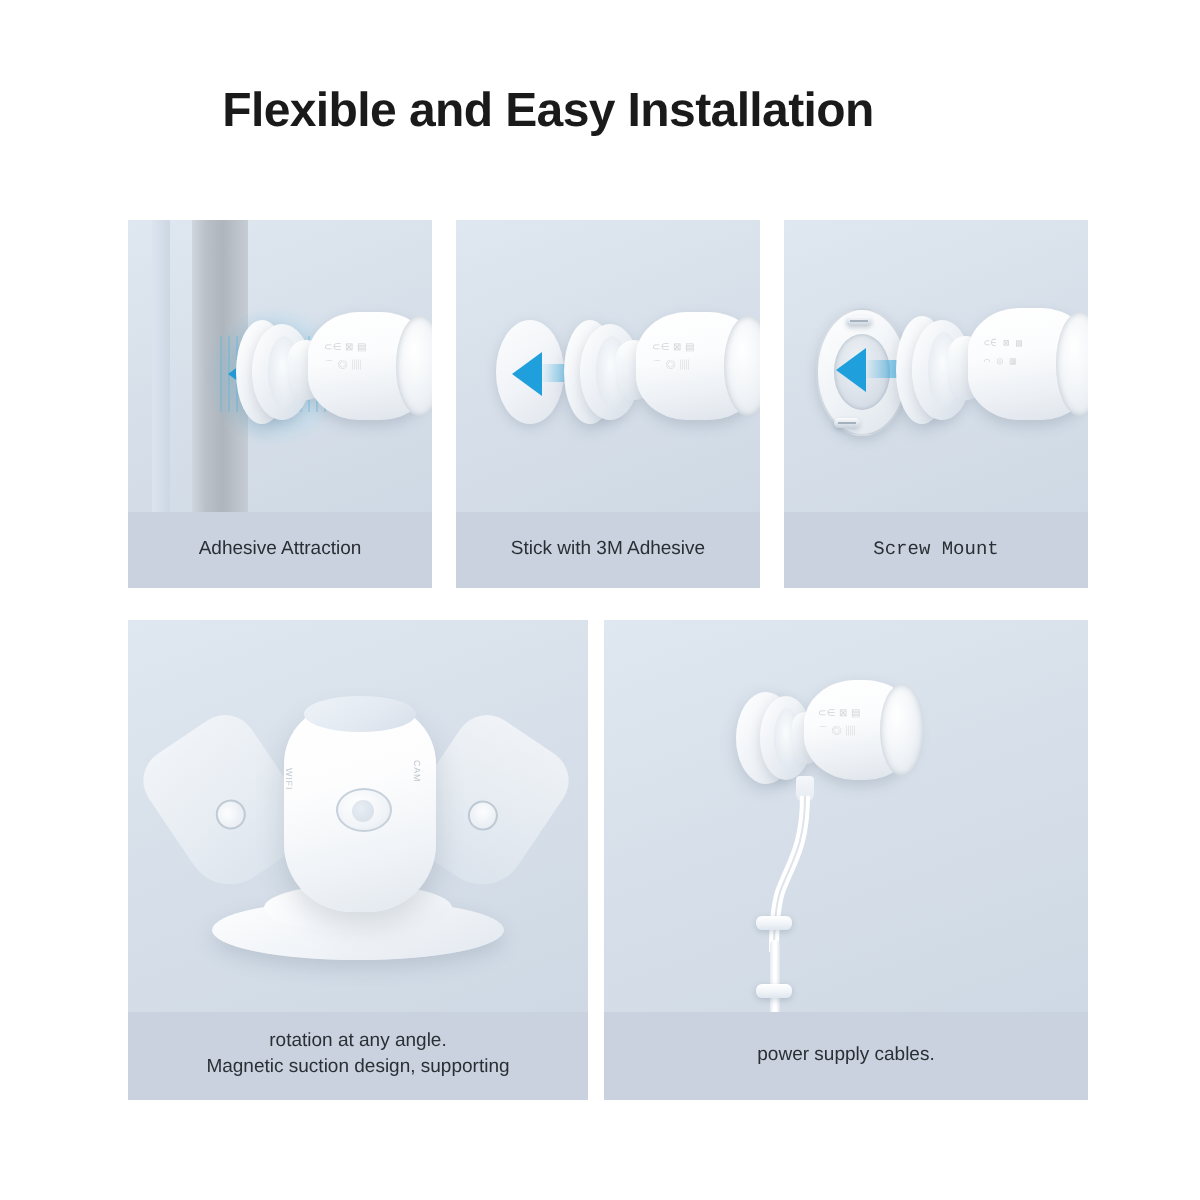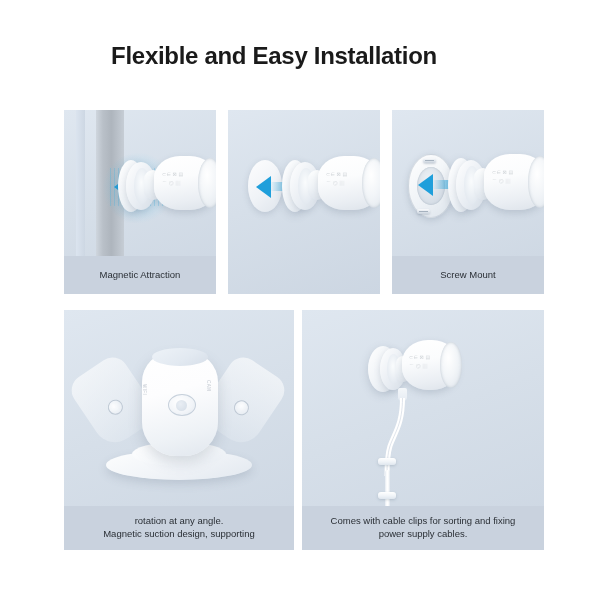--- a/index.html
+++ b/index.html
@@ -67,21 +67,21 @@
   }
   .panel-caption span { display: block; padding: 0 6px; }
 
   
   .panel-top { top: 110px; height: 184px; }
   .panel-top .panel-stage { height: 146px; }
   .panel-top .panel-caption { height: 38px; font-size: 9.5px; }
 
   #panel-magnetic { left: 64px;  width: 152px; }
   #panel-adhesive { left: 228px; width: 152px; }
-  #panel-screw    { left: 392px; width: 152px; }
+  #panel-screw    { left: 392px; width: 152px; font-family: Liberation Mono, monospace; }
 
   
   .panel-bottom { top: 310px; height: 240px; }
   .panel-bottom .panel-stage { height: 196px; }
   .panel-bottom .panel-caption { height: 44px; font-size: 9.5px; }
 
   #panel-rotation { left: 64px;  width: 230px; }
   #panel-cable    { left: 302px; width: 242px; }
 
   
@@ -323,21 +323,21 @@
       <div class="cam-marks" style="left:44px; top:24px;">
         <span class="mark-glyph">⊂∈ ⊠ ▤</span>
       </div>
       <div class="cam-marks" style="left:44px; top:33px;">
         <span class="mark-glyph">⌒ ◎ ▥</span>
       </div>
     </div>
 
   </div>
   <div class="panel-caption">
-    <span>Magnetic Attraction</span>
+    <span>Adhesive Attraction</span>
   </div>
 </div>
 
 <div class="panel panel-top" id="panel-adhesive">
   <div class="panel-stage">
 
     <div class="pad-disc" style="left:20px; top:50px; width:34px; height:52px;"></div>
 
     <div class="arrow-wrap" style="left:26px; top:66px; width:56px; height:22px;">
       <div class="arrow-shaft" style="left:16px; top:6px; width:40px;"></div>
@@ -353,20 +353,23 @@
       <div class="cam-lens-face" style="left:80px; top:8px;  width:24px; height:50px;"></div>
       <div class="cam-marks" style="left:44px; top:22px;">
         <span class="mark-glyph">⊂∈ ⊠ ▤</span>
       </div>
       <div class="cam-marks" style="left:44px; top:31px;">
         <span class="mark-glyph">⌒ ◎ ▥</span>
       </div>
     </div>
 
   </div>
+  <div class="panel-caption">
+    <span>Stick with 3M Adhesive</span>
+  </div>
 </div>
 
 <div class="panel panel-top" id="panel-screw">
   <div class="panel-stage">
 
     <div class="bracket-plate" style="left:16px; top:44px; width:44px; height:62px;">
       <div class="bracket-hole" style="left:8px; top:12px; width:28px; height:38px;"></div>
     </div>
     <div class="screw" style="left:31px; top:48px;"></div>
     <div class="screw" style="left:25px; top:99px;"></div>
@@ -455,17 +458,16 @@
     </svg>
 
     <div class="cable-line" style="left:82.5px; top:160px; width:5px; height:42px;"></div>
 
     <div class="cable-clip" style="left:76px; top:148px; width:18px; height:7px;"></div>
     <div class="cable-clip" style="left:76px; top:182px; width:18px; height:7px;"></div>
 
   </div>
   <div class="panel-caption">
     <div>
-      <span>Comes with cable clips for sorting and fixing</span>
       <span>power supply cables.</span>
     </div>
   </div>
 </div>
 
 </body></html>

